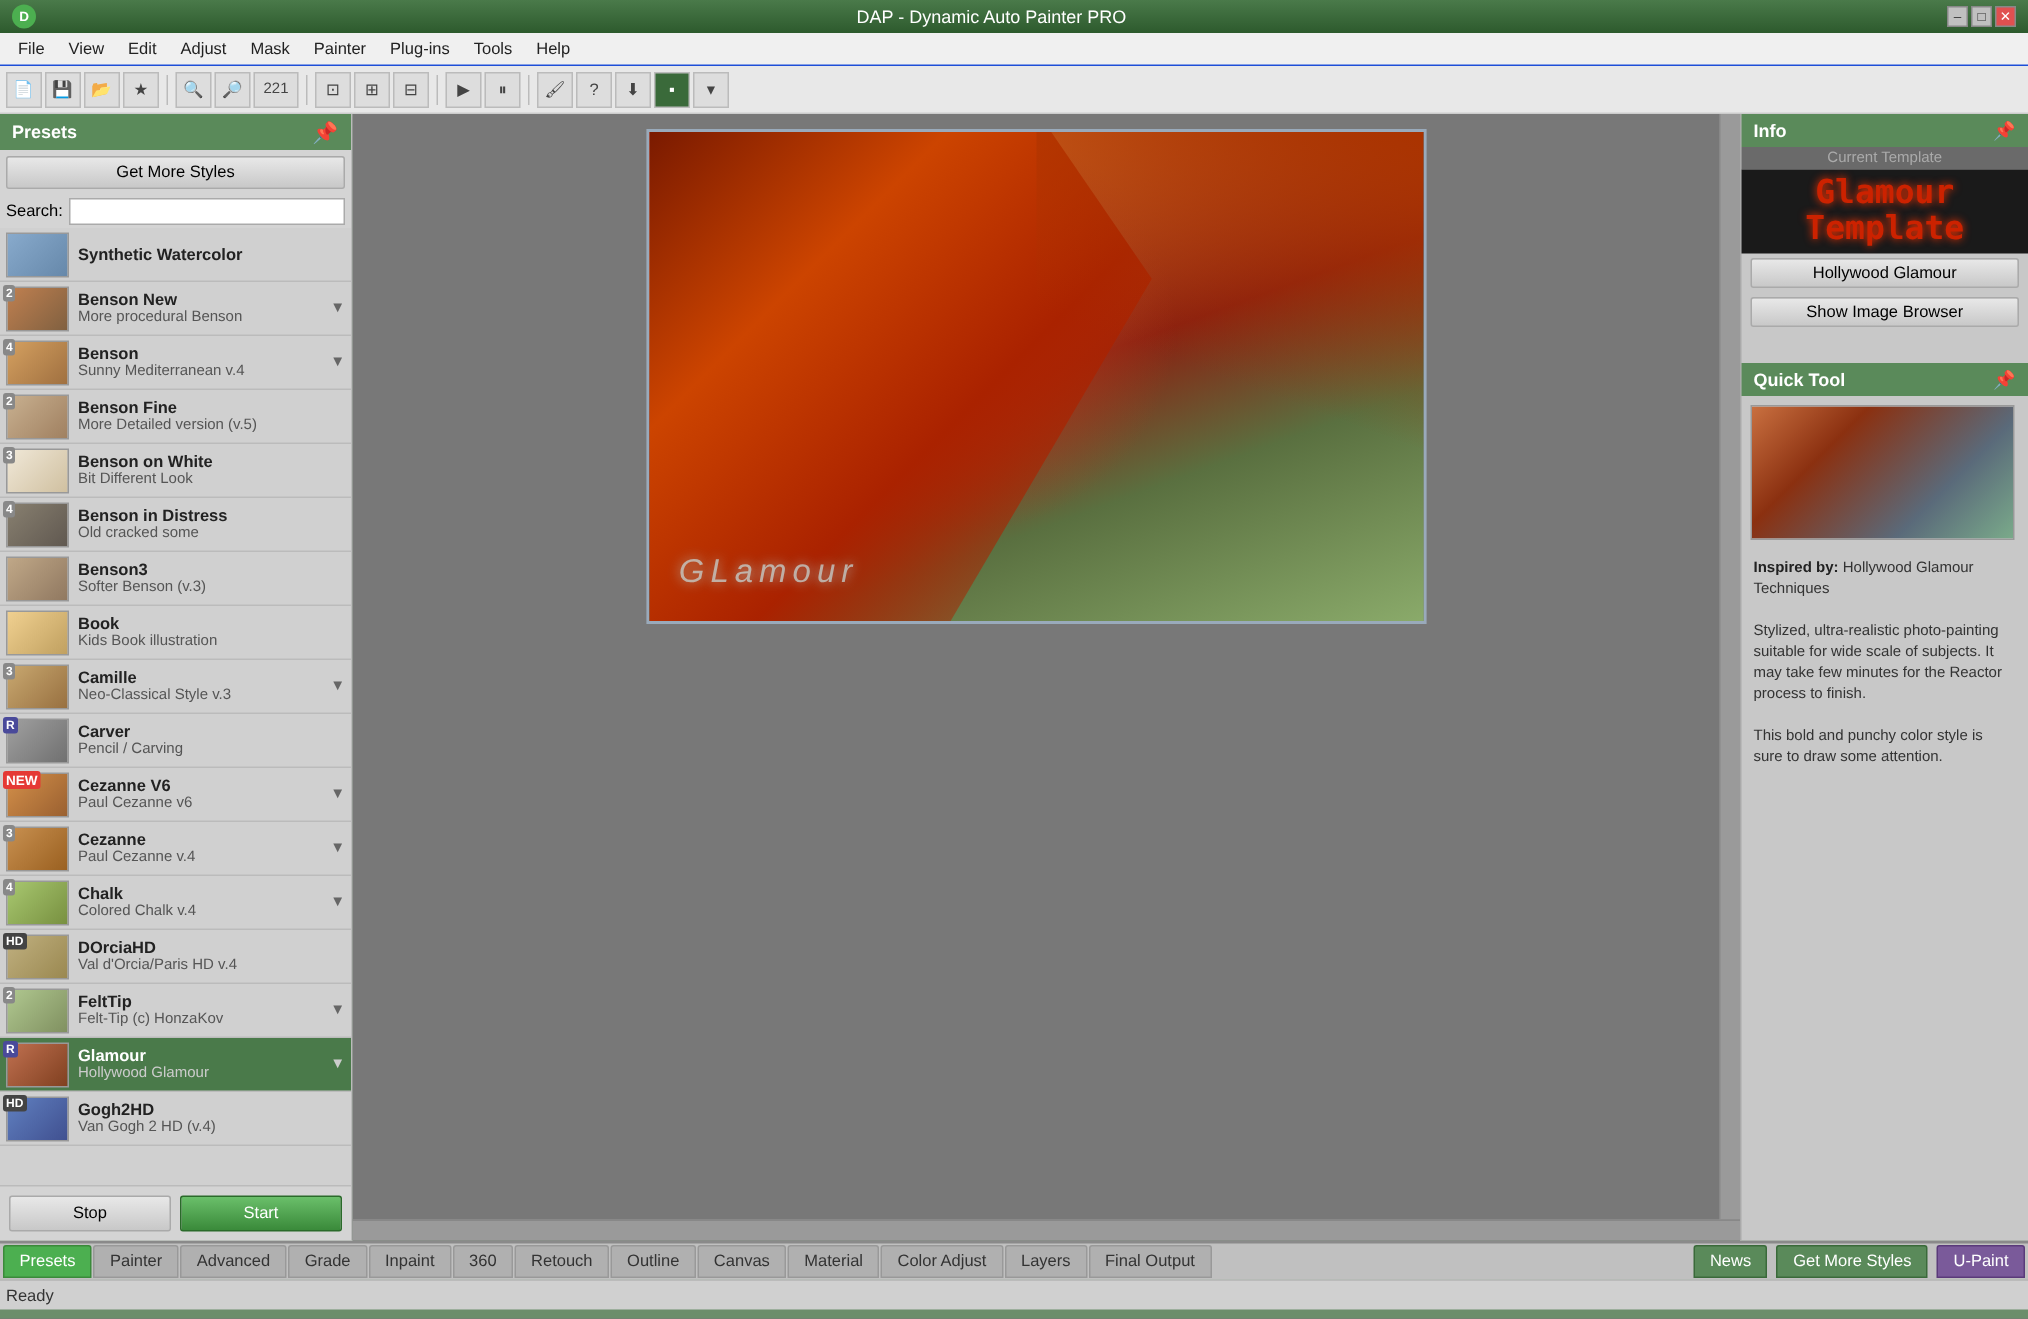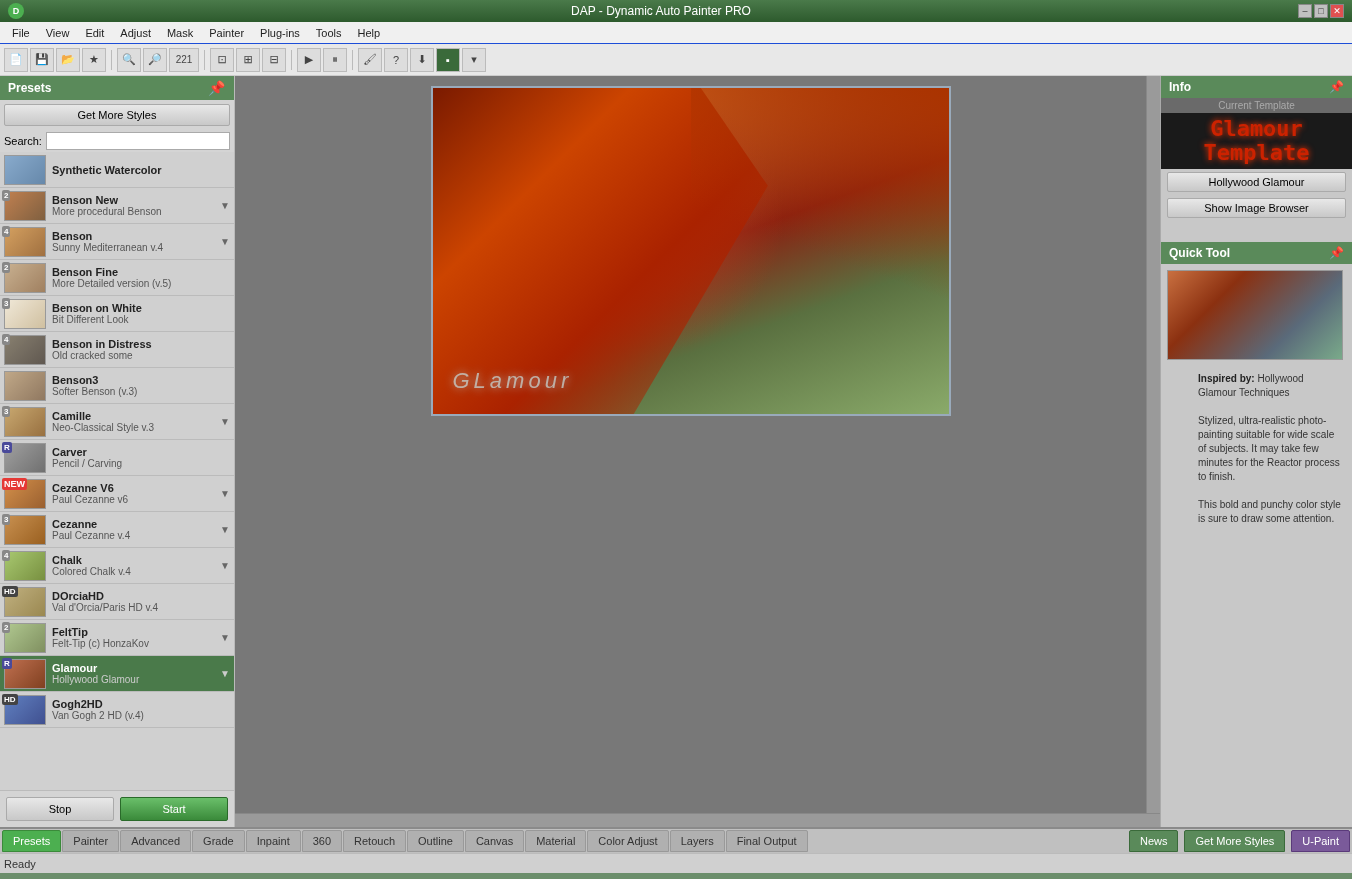--- a/index.html
+++ b/index.html
@@ -145,21 +145,21 @@
     }
     .quick-tool-header {
       background: #5a8a5a; color: white; padding: 4px 8px;
       display: flex; align-items: center; justify-content: space-between;
       font-weight: bold; font-size: 12px; margin-top: 21px;
     }
     .quick-tool-thumb {
       width: 176px; height: 90px; margin: 6px; background: linear-gradient(135deg, #c97a4a 0%, #8B5522 40%, #557a88 80%);
       border: 1px solid #999; overflow: hidden;
     }
-    .info-description { padding: 6px 8px; font-size: 10px; color: #333; line-height: 1.4; margin-left: 29px; }
+    .info-description { padding: 6px 8px; font-size: 10px; color: #333; line-height: 1.4; }
     .info-inspired { font-weight: bold; color: #222; }
 
     
     .bottom-tabs {
       height: 26px; background: #c0c0c0; border-top: 2px solid #8a8a8a;
       display: flex; align-items: center; padding: 0 2px; gap: 1px;
     }
     .tab {
       padding: 3px 10px; background: #b0b0b0; border: 1px solid #999;
       cursor: pointer; font-size: 11px; color: #333; height: 22px;
@@ -336,20 +336,29 @@
         <div class="preset-item">
 
     <div class="preset-thumb" style="background:linear-gradient(135deg,#c0a888,#907860);"></div>
     <div class="preset-info">
       <div class="preset-name">Benson3</div>
       <div class="preset-sub">Softer Benson (v.3)</div>
     </div>
 
   </div>
         <div class="preset-item">
+
+    <div class="preset-thumb" style="background:linear-gradient(135deg,#f0d090,#c0a060);"></div>
+    <div class="preset-info">
+      <div class="preset-name">Book</div>
+      <div class="preset-sub">Kids Book illustration</div>
+    </div>
+
+  </div>
+        <div class="preset-item">
     <span class="preset-badge badge-num">3</span>
     <div class="preset-thumb" style="background:linear-gradient(135deg,#c8a870,#987040);"></div>
     <div class="preset-info">
       <div class="preset-name">Camille</div>
       <div class="preset-sub">Neo-Classical Style v.3</div>
     </div>
     <span class="preset-arrow">▼</span>
   </div>
         <div class="preset-item">
     <span class="preset-badge badge-r">R</span>

